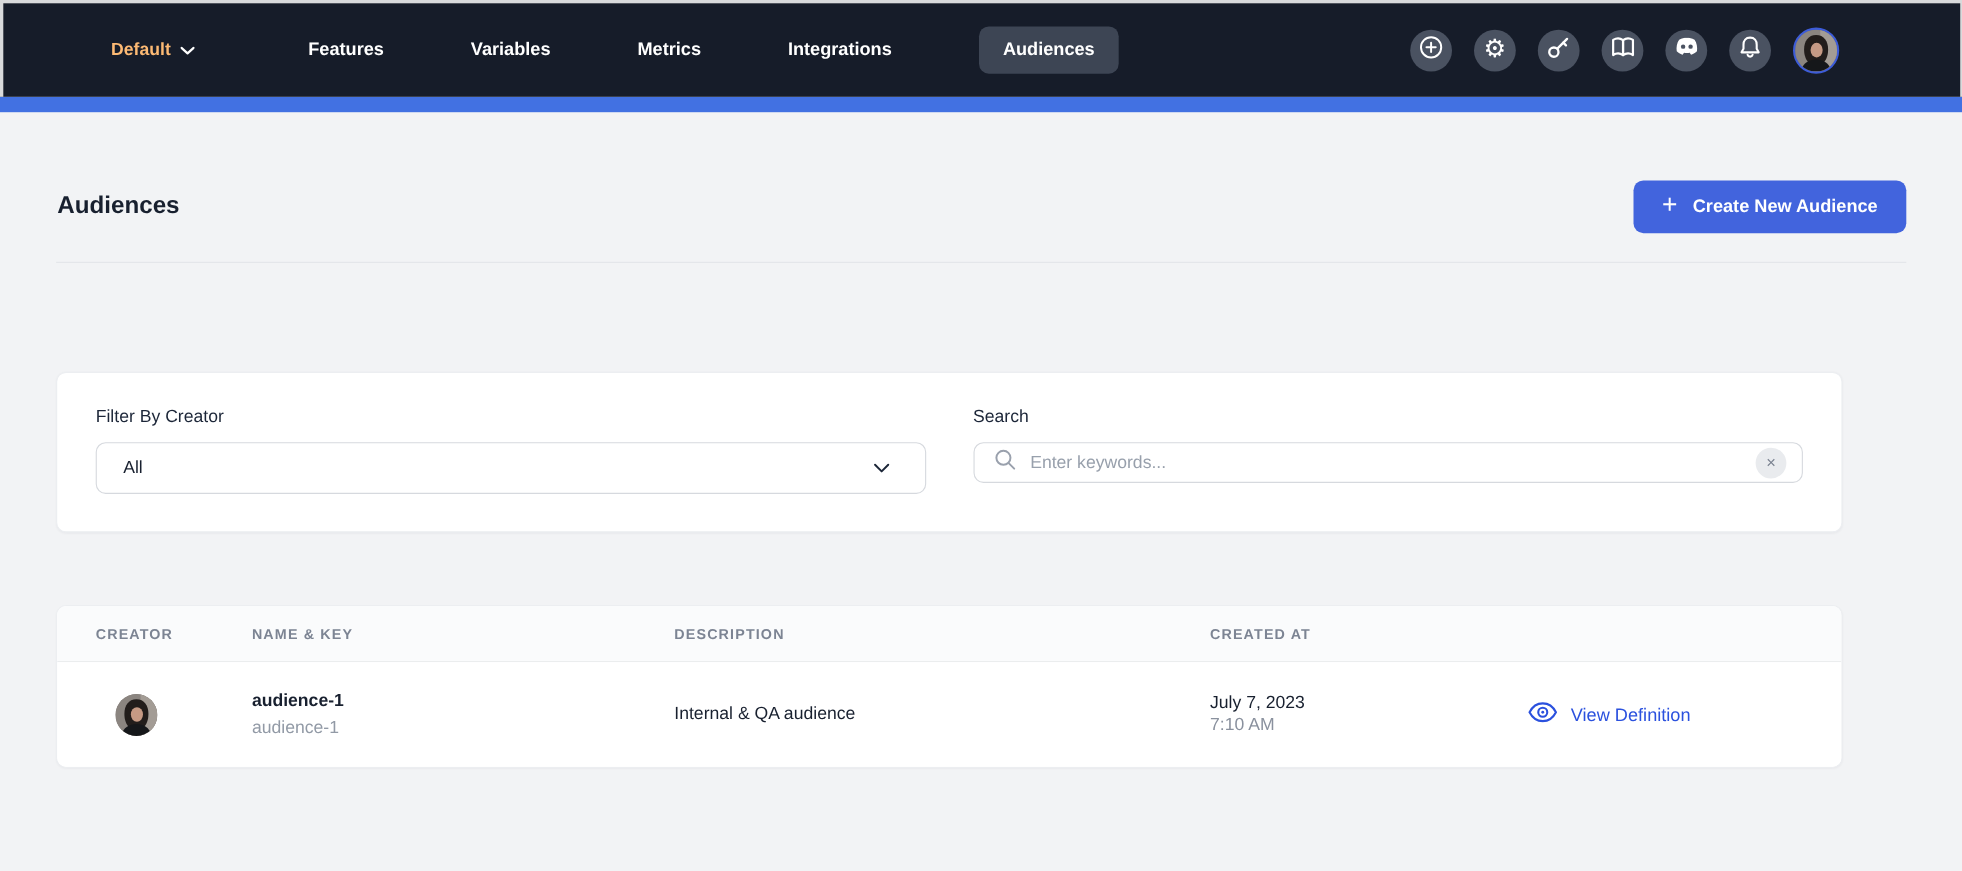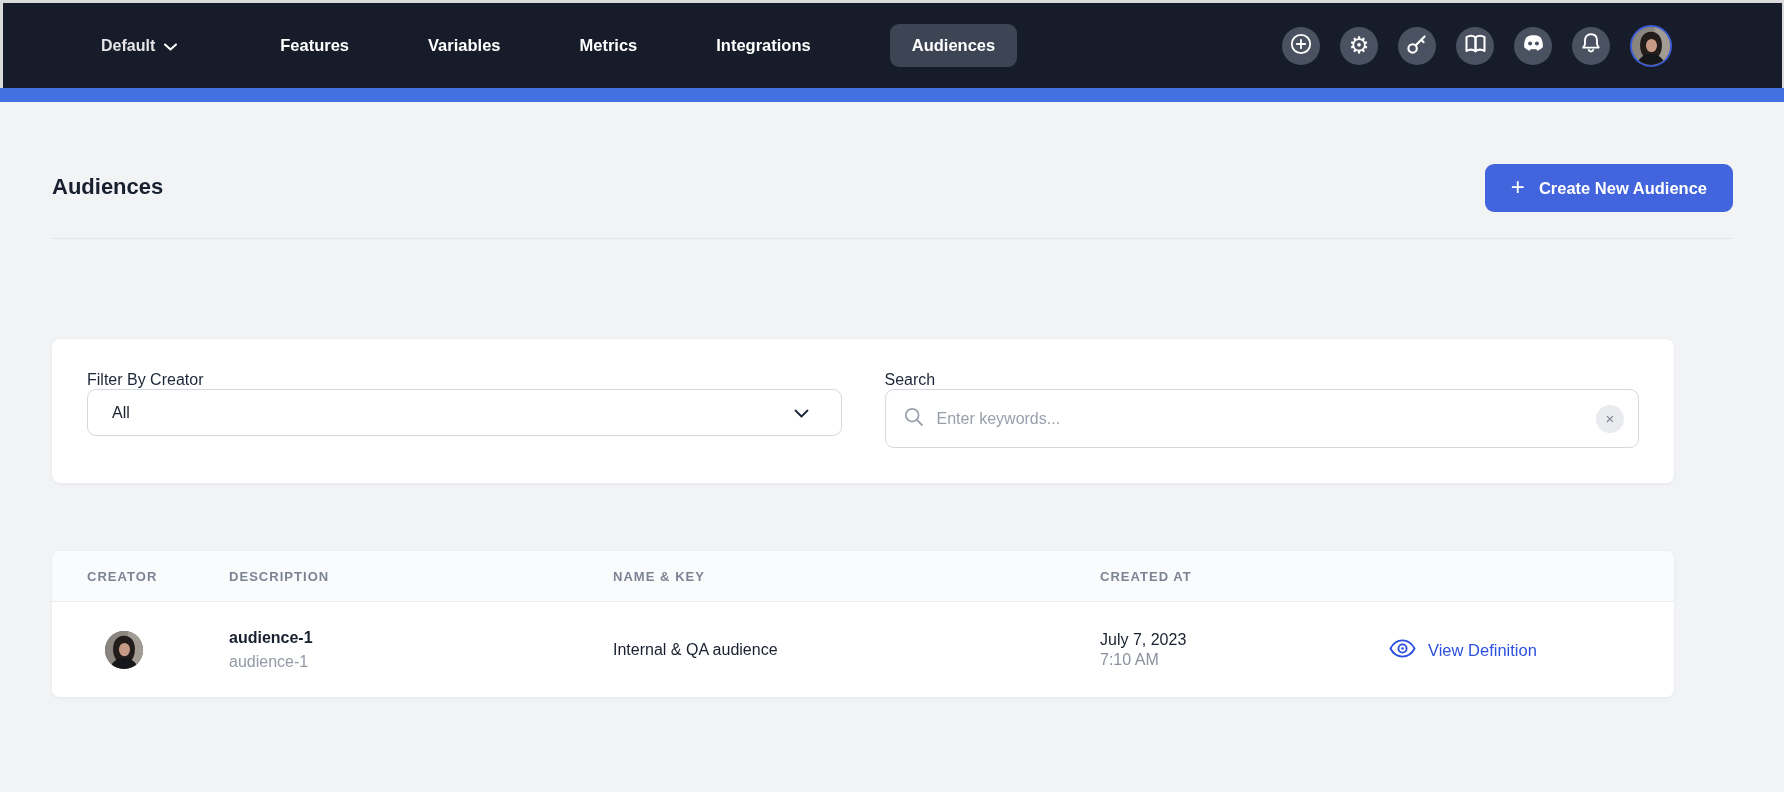--- a/index.html
+++ b/index.html
@@ -17,21 +17,21 @@
     border-style:solid; border-color:#d9dadb; border-width:3px 2px 0 3px;
     display:flex; align-items:center;
     padding:0 110px 0 50px;
     position:relative;
   }
   .brand { display:flex; align-items:center; gap:12px; cursor:pointer; }
   .brand-logo { width:46px; height:44px; }
   .brand-name { color:#ffffff; font-size:27px; font-weight:800; letter-spacing:0.5px; }
   .project-select {
     display:flex; align-items:center; gap:9px; margin-left:48px;
-    color:#e5e5e5; font-size:16px; font-weight:600; cursor:pointer;
+    color:#fdba74; font-size:16px; font-weight:600; cursor:pointer;
   }
   .nav-links { display:flex; align-items:center; margin-left:78px; gap:54px; }
   .nav-link { color:#ffffff; font-size:16.5px; font-weight:600; cursor:pointer; white-space:nowrap;margin-left:25px; }
   .nav-link.active {
     background:#3d4554; border-radius:9px; padding:12px 22px;
   }
   .nav-right { margin-left:auto; display:flex; align-items:center; gap:20px; }
   .icon-btn {
     width:38px; height:38px; border-radius:50%; background:#4a5261;
     display:flex; align-items:center; justify-content:center; cursor:pointer;
@@ -70,29 +70,29 @@
   
   .card {
     background:#ffffff; border:1px solid #eceef1; border-radius:9px;
     box-shadow:0 1px 2px rgba(16,24,40,.04);
   }
   .filter-card {
     position:absolute; left:51px; top:338px; width:1624px; height:146px;
     display:flex; gap:43px; padding:32px 35px 0 35px;
   }
   .filter-col { flex:1; }
-  .field-label { font-size:16px; font-weight:500; color:#1c2638; }
+  .field-label { font-size:16px; font-weight:500; color:#1c2638; margin-bottom:13px; }
   .select-box {
     height:47px; border:1px solid #d6d9de; border-radius:9px; background:#ffffff;
     display:flex; align-items:center; padding:0 32px 0 24px; cursor:pointer;
   }
   .select-value { font-size:16px; color:#18202f; }
   .select-chevron { margin-left:auto; }
   .search-box {
-    height:59px; border:1px solid #d6d9de; border-radius:9px; background:#ffffff;
+    height:37px; border:1px solid #d6d9de; border-radius:9px; background:#ffffff;
     display:flex; align-items:center; padding:0 14px 0 17px;
   }
   .search-input {
     flex:1; border:none; outline:none; background:transparent;
     font-family:"Liberation Sans", sans-serif; font-size:16px; color:#18202f;
     margin-left:12px;
   }
   .search-input::placeholder { color:#98a0ac; }
   .clear-btn {
     width:28px; height:28px; border-radius:50%; background:#e9ebee; border:none;
@@ -249,22 +249,22 @@
       <button class="clear-btn">
         <span>×</span>
       </button>
     </div>
   </div>
 </div>
 
 <div class="card table-card">
   <div class="t-grid t-head">
     <div class="th">Creator</div>
+    <div class="th">Name &amp; Key</div>
     <div class="th">Description</div>
-    <div class="th">Name &amp; Key</div>
     <div class="th">Created At</div>
     <div class="th"></div>
   </div>
 
   <div class="t-grid t-row">
     <div>
       <div class="row-avatar">
         <svg class="avatar-svg" viewBox="0 0 40 40">
           <rect width="40" height="40" fill="#8b8580"></rect>
           <rect x="24" width="16" height="40" fill="#a39c95"></rect>

